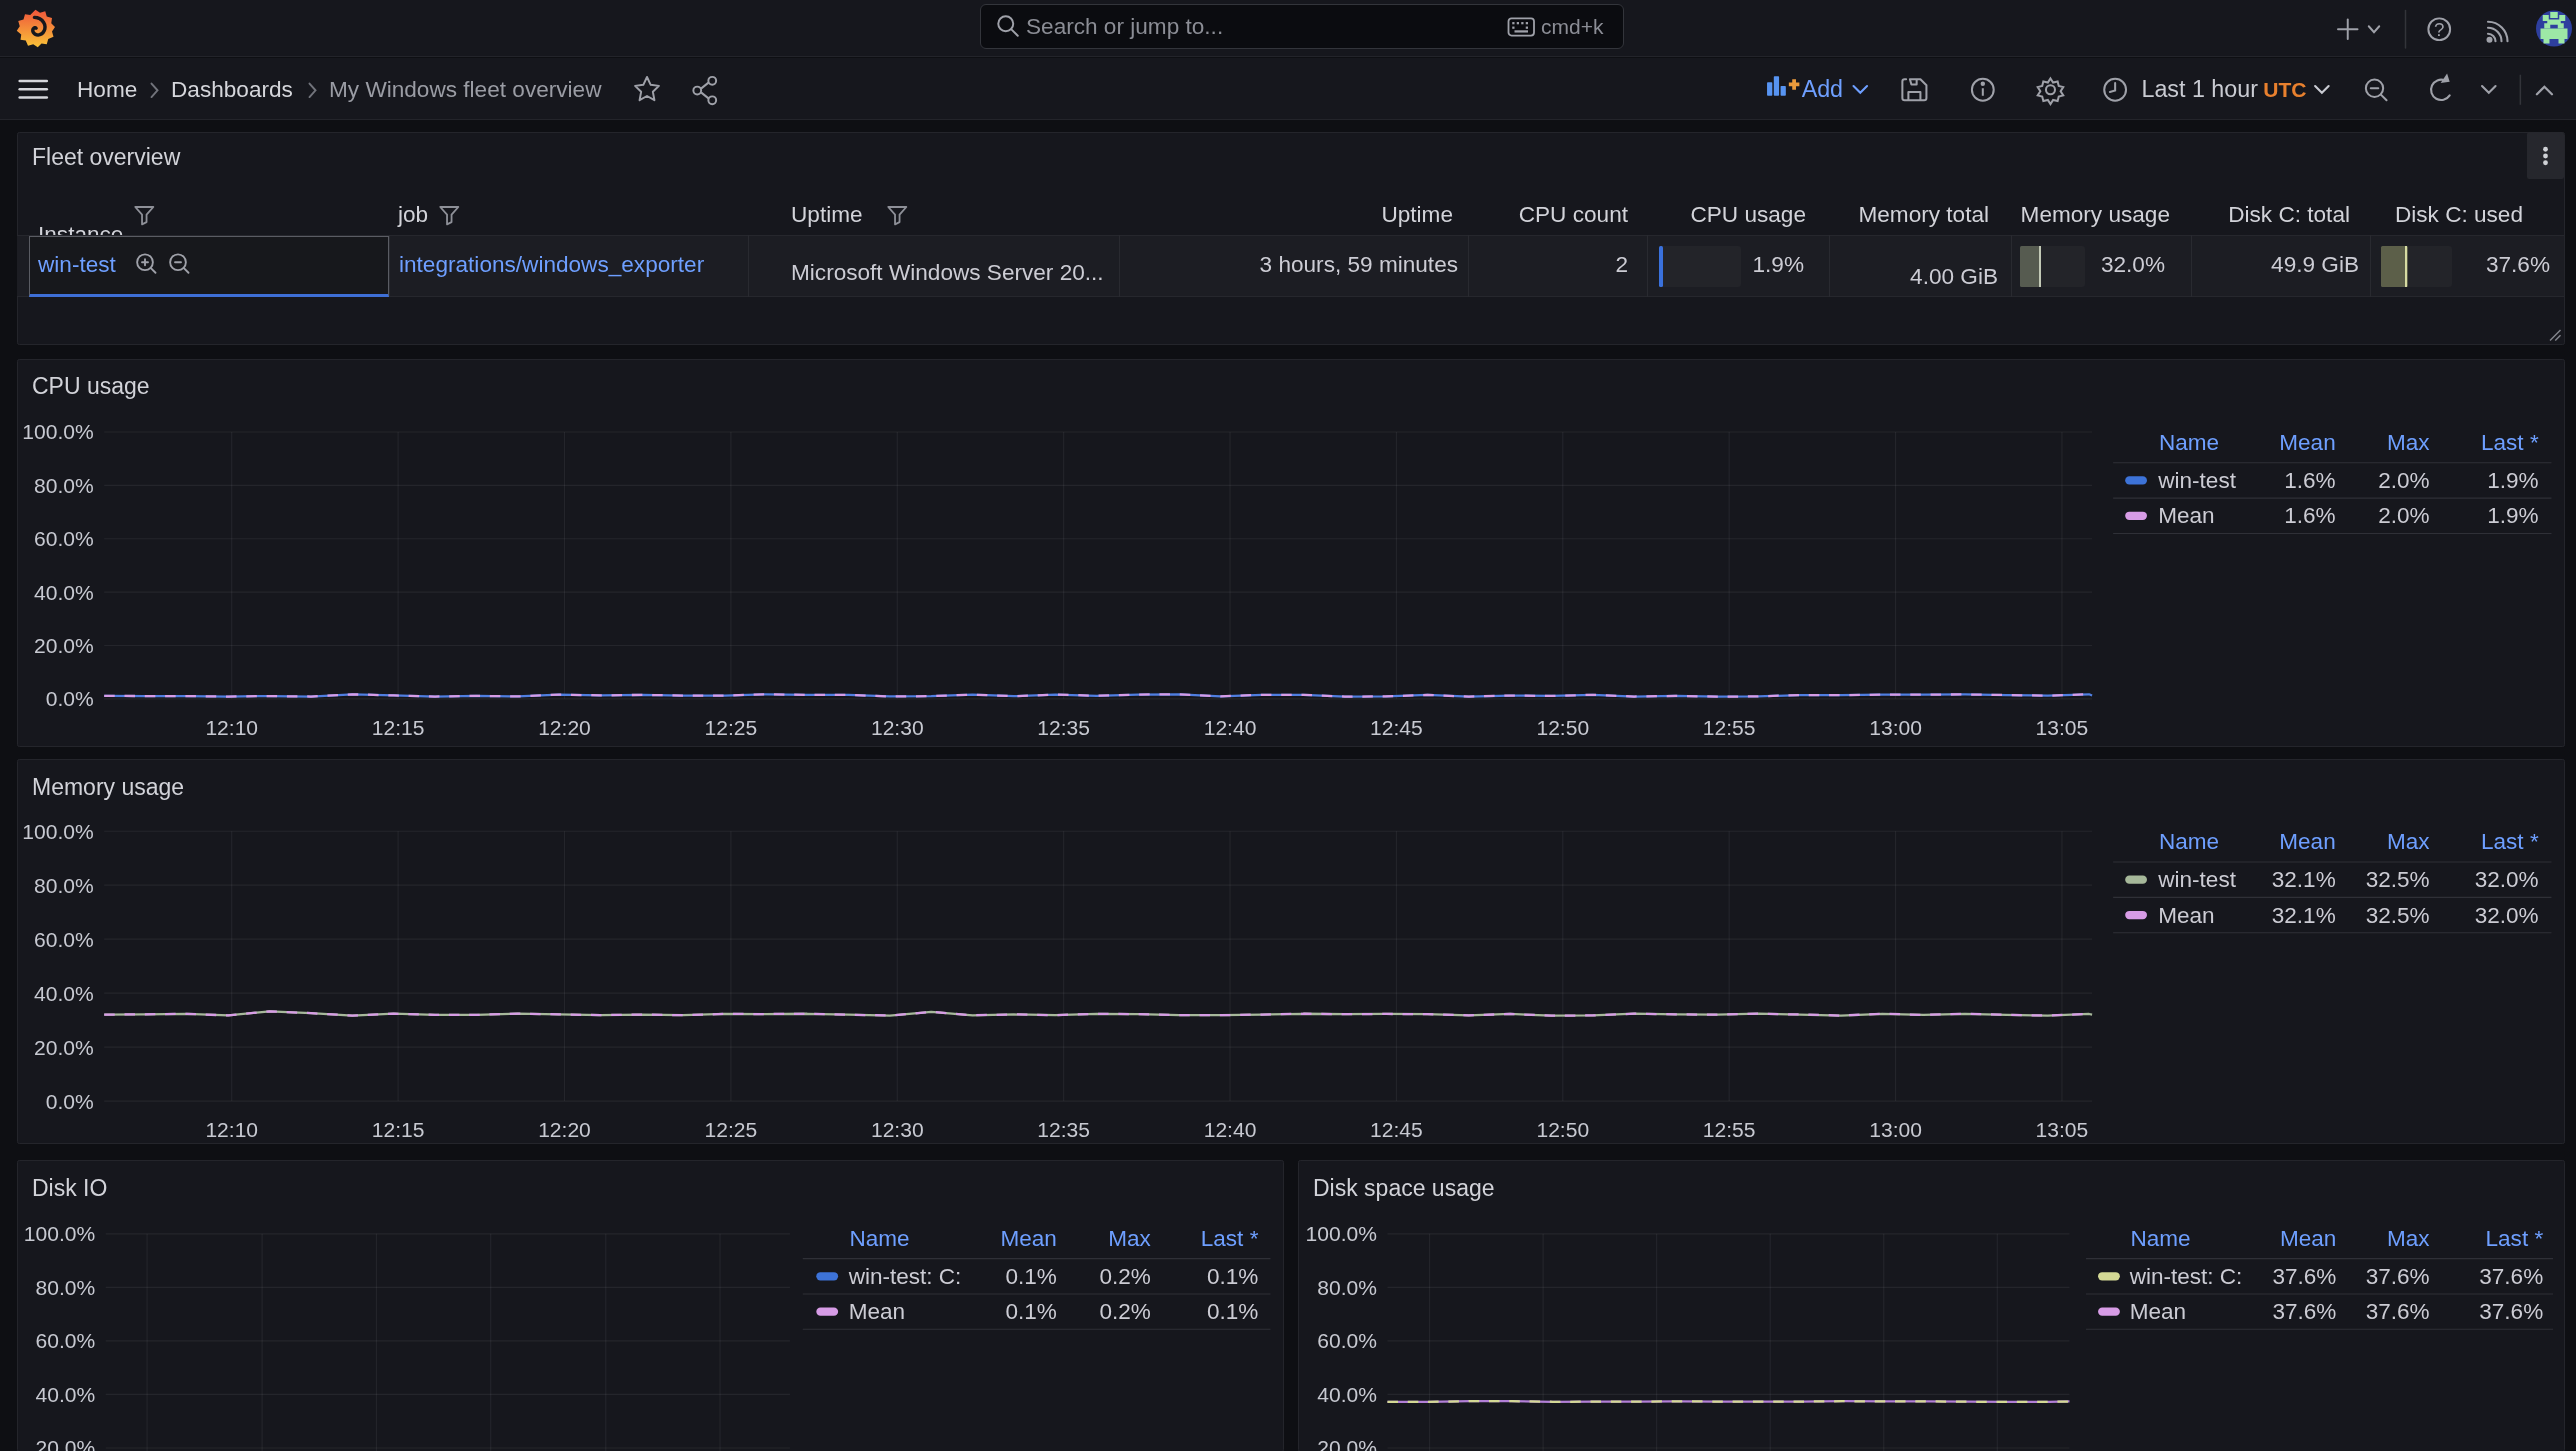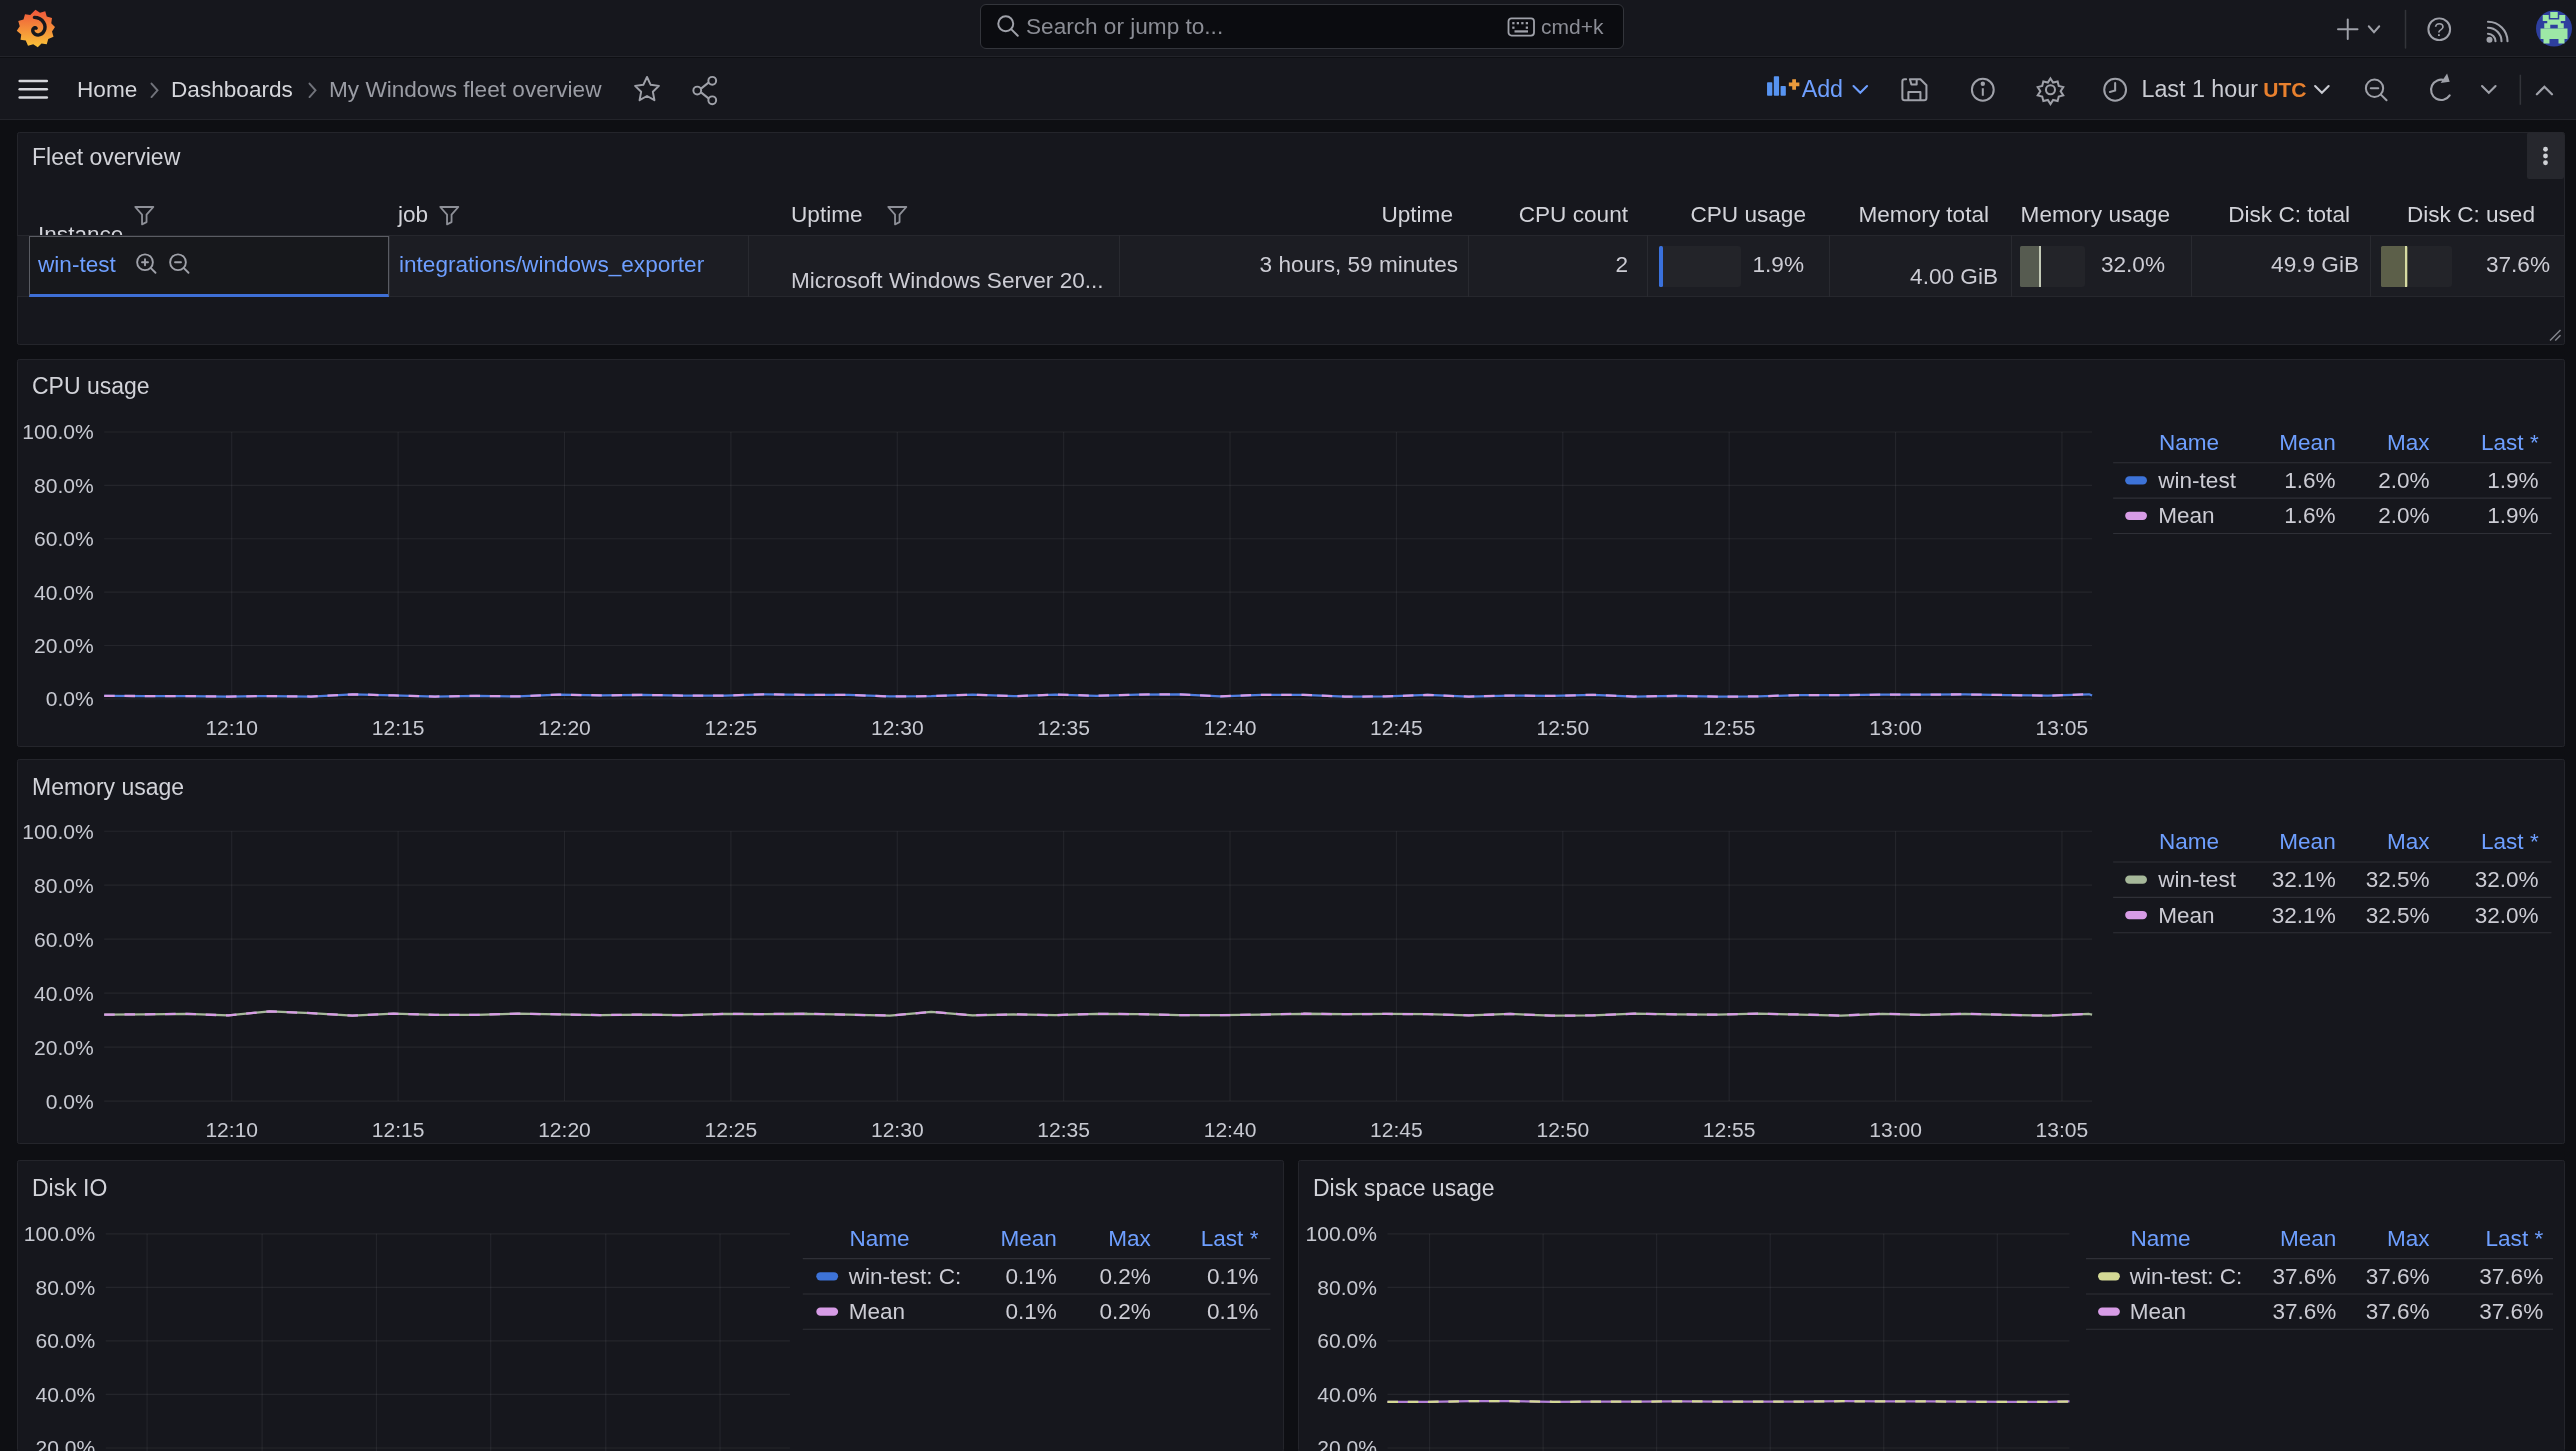--- a/index.html
+++ b/index.html
@@ -193,21 +193,21 @@
 <div class="abs" style="left:1538px;top:215px;width:451px;font-size:22.6px;color:#d2d3d9;font-weight:500;">
       <span class="abs vc" style="right:0;top:0;">Memory total</span>
     </div>
 <div class="abs" style="left:1719px;top:215px;width:451px;font-size:22.6px;color:#d2d3d9;font-weight:500;">
       <span class="abs vc" style="right:0;top:0;">Memory usage</span>
     </div>
 <div class="abs" style="left:1899px;top:215px;width:451px;font-size:22.6px;color:#d2d3d9;font-weight:500;">
       <span class="abs vc" style="right:0;top:0;">Disk C: total</span>
     </div>
 <div class="abs" style="left:2084px;top:215px;width:451px;font-size:22.6px;color:#d2d3d9;font-weight:500;">
-      <span class="abs vc" style="right:0;top:0;margin-left:36px;">Disk C: used</span>
+      <span class="abs vc" style="right:12px;top:0;margin-left:36px;">Disk C: used</span>
     </div>
 <div class="abs" style="left:17.3px;top:235px;width:2547px;height:62px;background:#1c1d23;border-top:0.8px solid #26272d;border-bottom:0.8px solid #26272d;"></div>
 <div class="abs" style="left:389px;top:235px;width:0.8px;height:62px;background:#292a30;"></div>
 <div class="abs" style="left:748px;top:235px;width:0.8px;height:62px;background:#292a30;"></div>
 <div class="abs" style="left:1119px;top:235px;width:0.8px;height:62px;background:#292a30;"></div>
 <div class="abs" style="left:1468px;top:235px;width:0.8px;height:62px;background:#292a30;"></div>
 <div class="abs" style="left:1647px;top:235px;width:0.8px;height:62px;background:#292a30;"></div>
 <div class="abs" style="left:1829px;top:235px;width:0.8px;height:62px;background:#292a30;"></div>
 <div class="abs" style="left:2011px;top:235px;width:0.8px;height:62px;background:#292a30;"></div>
 <div class="abs" style="left:2191px;top:235px;width:0.8px;height:62px;background:#292a30;"></div>
@@ -224,21 +224,21 @@
         <line x1="17" y1="15" x2="17" y2="23"></line>
 <circle cx="61" cy="19" r="10.5"></circle>
         <line x1="68.5" y1="26.5" x2="75" y2="33"></line>
         <line x1="57" y1="19" x2="65" y2="19"></line>
 </g>
     </svg>
 <div class="abs" style="left:399px;top:265px;font-size:22.6px;color:#6e9fff;font-weight:400;">
       <span class="abs vc" style="left:0;top:0;">integrations/windows_exporter</span>
     </div>
 <div class="abs" style="left:791px;top:265px;font-size:22.6px;color:#ccccd4;font-weight:400;">
-      <span class="abs vc" style="left:0;top:16px;">Microsoft Windows Server 20...</span>
+      <span class="abs vc" style="left:0;top:8px;">Microsoft Windows Server 20...</span>
     </div>
 <div class="abs" style="left:1007px;top:265px;width:451px;font-size:22.6px;color:#ccccd4;font-weight:400;">
       <span class="abs vc" style="right:0;top:0;">3 hours, 59 minutes</span>
     </div>
 <div class="abs" style="left:1177px;top:265px;width:451px;font-size:22.6px;color:#ccccd4;font-weight:400;">
       <span class="abs vc" style="right:0;top:0;">2</span>
     </div>
 <div class="abs" style="left:1659px;top:246px;width:82px;height:41px;background:#232429;border-radius:3px;"></div>
 <div class="abs" style="left:1659px;top:246px;width:3.8px;height:41px;background:#3a71dc;border-radius:1.5px;"></div>
 <div class="abs" style="left:1353px;top:265px;width:451px;font-size:22.6px;color:#ccccd4;font-weight:400;">

